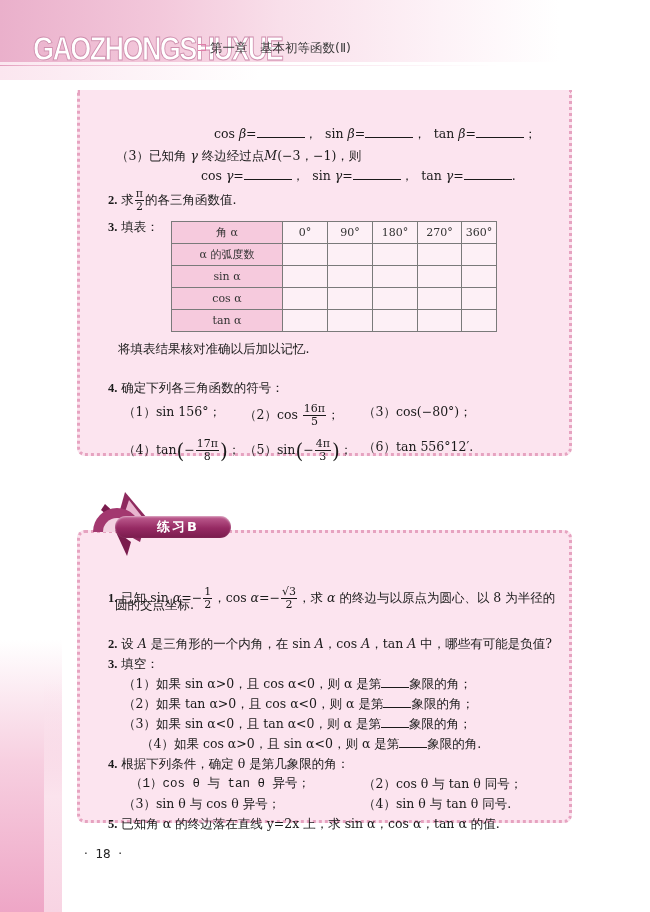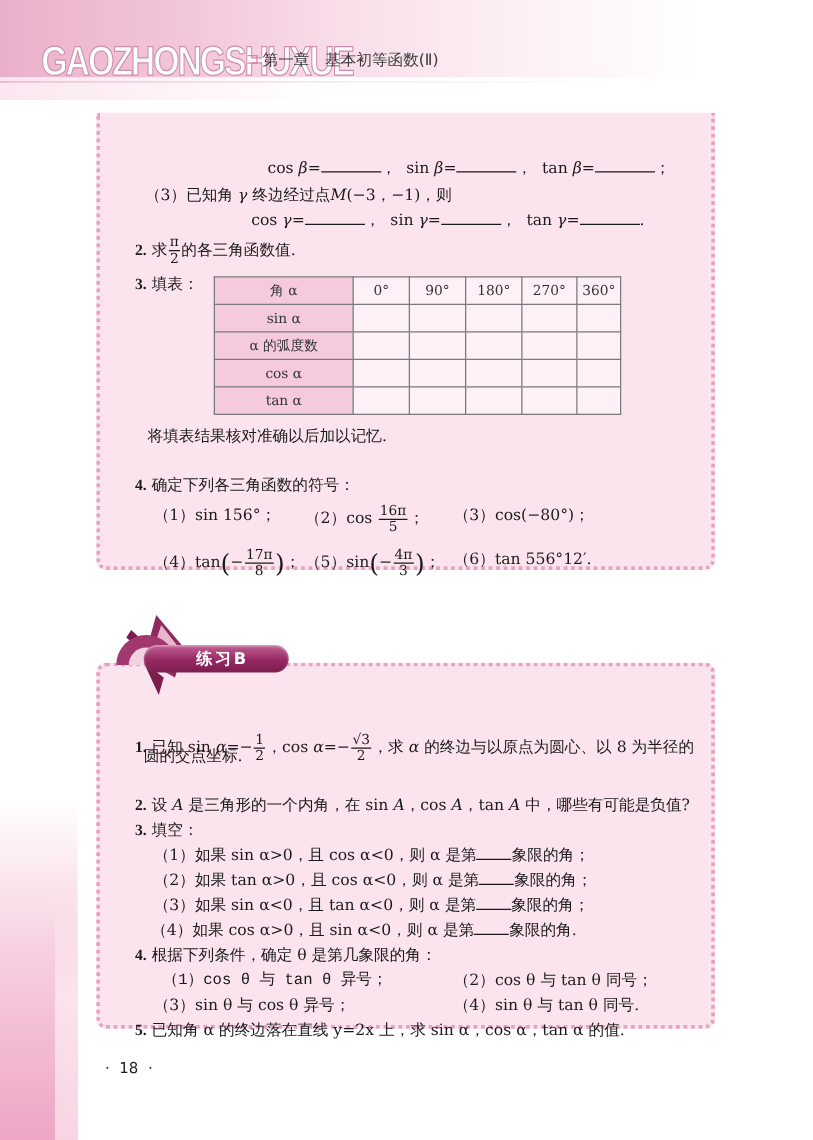--- a/index.html
+++ b/index.html
@@ -141,29 +141,29 @@
   <tbody>
       <tr>
     <td class="rowhead">角 α</td>
     <td class="c">0°</td>
     <td class="c">90°</td>
     <td class="c">180°</td>
     <td class="c4">270°</td>
     <td class="c5">360°</td>
   </tr>
   <tr>
+    <td class="rowhead">α 的弧度数</td>
+    <td></td>
+        <td></td>
+        <td></td>
+        <td></td>
+        <td></td>
+  </tr>
+  <tr>
     <td class="rowhead">sin α</td>
-    <td></td>
-        <td></td>
-        <td></td>
-        <td></td>
-        <td></td>
-  </tr>
-  <tr>
-    <td class="rowhead">α 的弧度数</td>
     <td></td>
         <td></td>
         <td></td>
         <td></td>
         <td></td>
   </tr>
   <tr>
     <td class="rowhead">cos α</td>
     <td></td>
         <td></td>
@@ -238,21 +238,21 @@
 
 <div class="line" style="left:115px; top:657px;">
   <span>（1）</span><span>如果 sin α&gt;0，且 cos α&lt;0，则 α 是第</span><span class="blank" style="width:28px"></span><span>象限的角；</span>
 </div>
 <div class="line" style="left:115px; top:677px;">
   <span>（2）</span><span>如果 tan α&gt;0，且 cos α&lt;0，则 α 是第</span><span class="blank" style="width:28px"></span><span>象限的角；</span>
 </div>
 <div class="line" style="left:115px; top:697px;">
   <span>（3）</span><span>如果 sin α&lt;0，且 tan α&lt;0，则 α 是第</span><span class="blank" style="width:28px"></span><span>象限的角；</span>
 </div>
-<div class="line" style="left:113px; top:717px;">
+<div class="line" style="left:133px; top:717px;">
   <span>（4）</span><span>如果 cos α&gt;0，且 sin α&lt;0，则 α 是第</span><span class="blank" style="width:28px"></span><span>象限的角.</span>
 </div>
 
 <div class="line" style="left:100px; top:737px;">
   <span class="num">4.</span> <span>根据下列条件，确定 θ 是第几象限的角：</span>
 </div>
 <div class="line" style="left:115px; top:757px;font-family:Liberation Mono, monospace;">
   <span>（1）</span><span>cos θ 与 tan θ 异号；</span>
 </div>
 <div class="line" style="left:355px; top:757px;">

